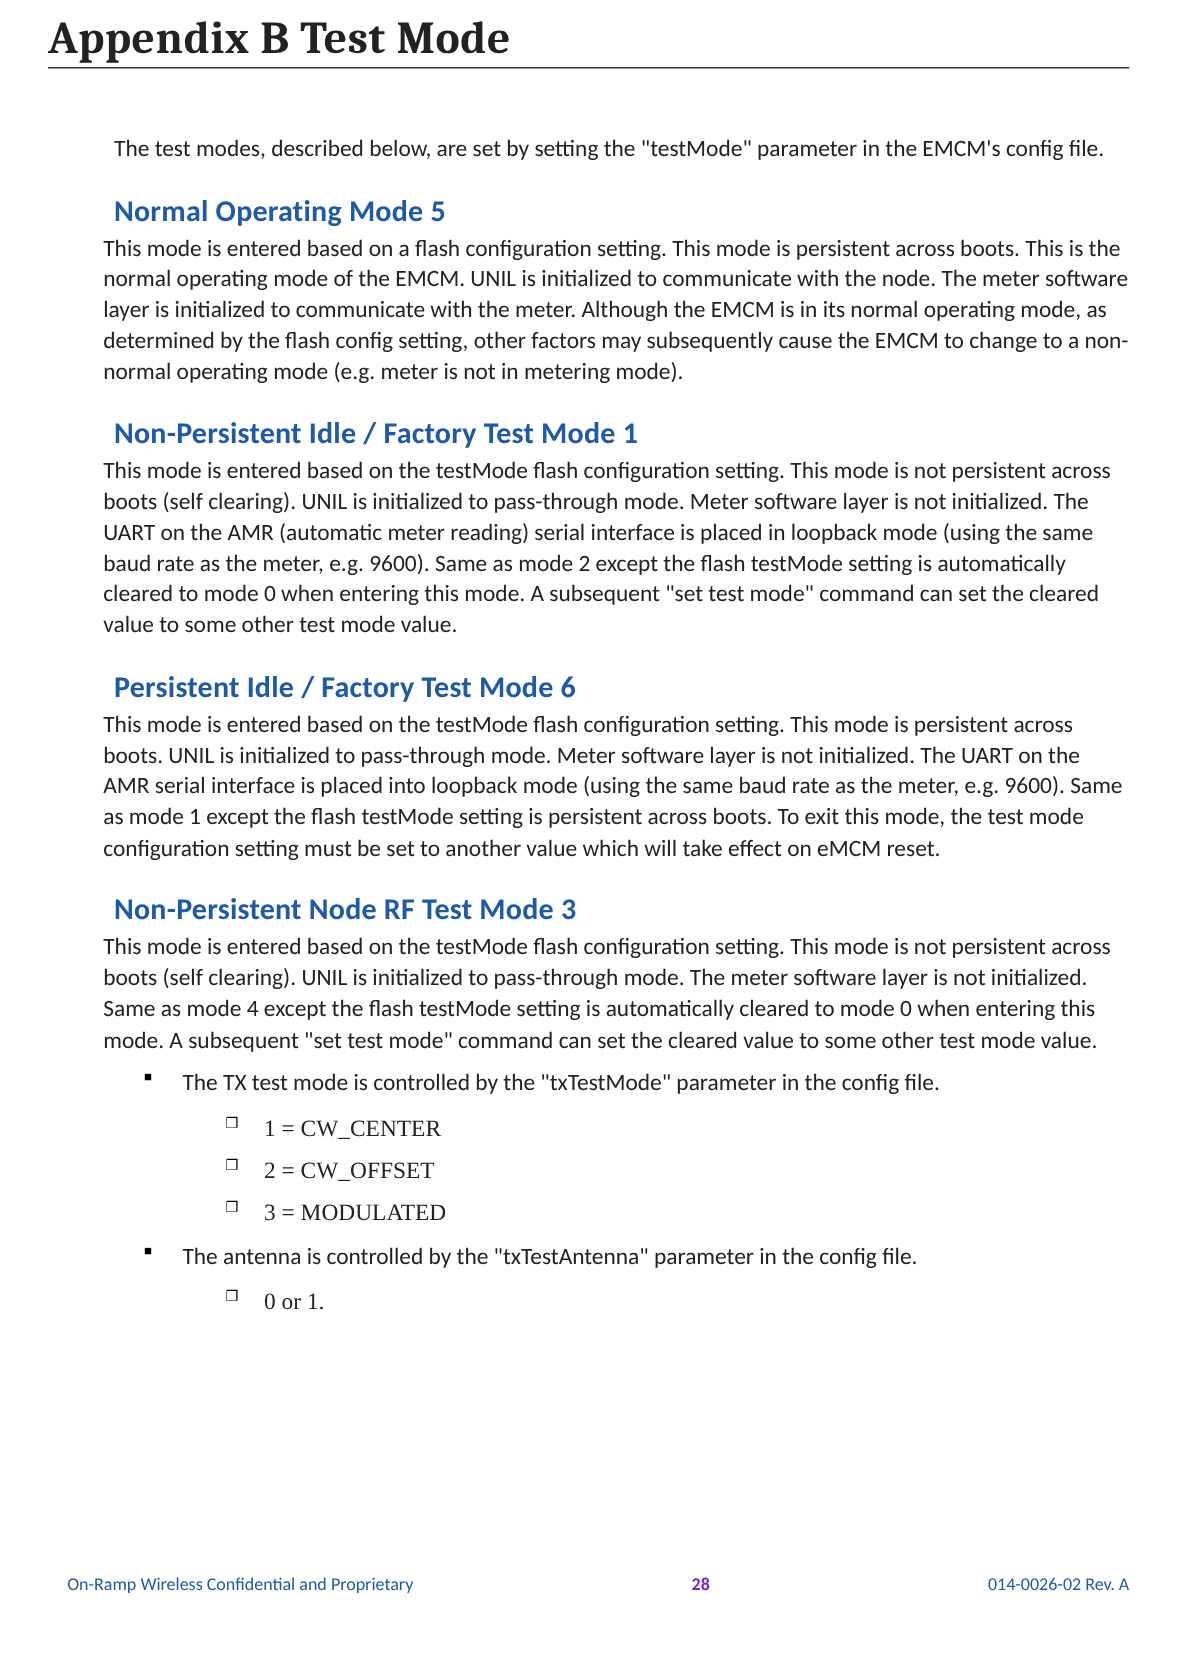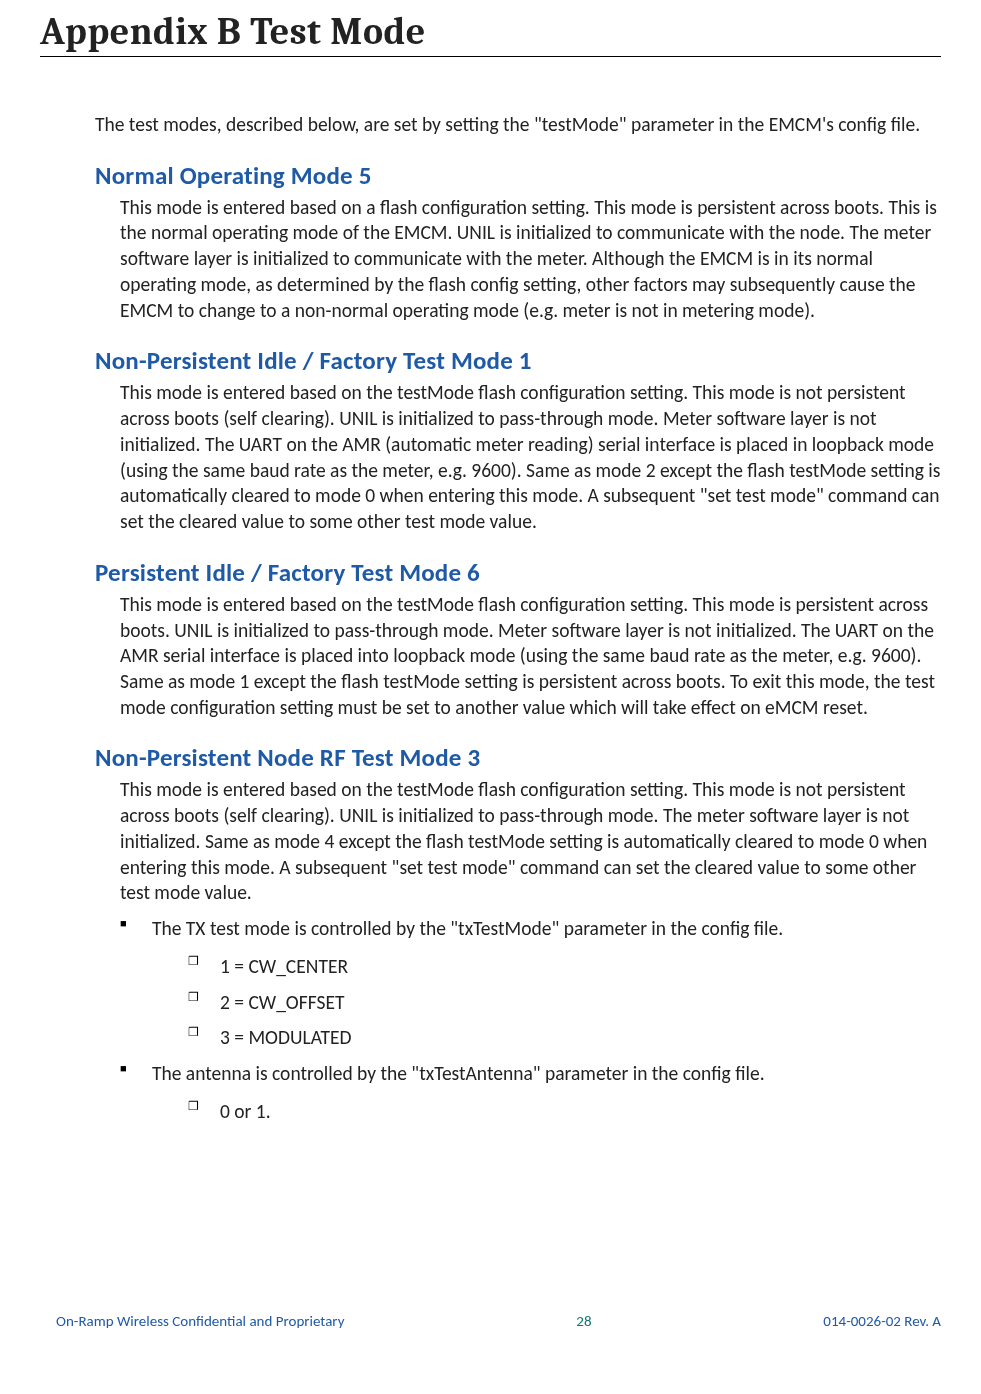--- a/index.html
+++ b/index.html
@@ -33,21 +33,21 @@
   .section-heading {
     color: #1f5aa6;
     font-size: 25px;
     font-weight: 600;
     margin: 22px 0 4px 55px;
     letter-spacing: 0.2px;
   }
   .body-text {
     font-size: 19.5px;
     line-height: 1.32;
-    margin: 0 0 0 80px;
+    margin: 0 0 0 46px;
   }
   ul.level1 {
     list-style: none;
     padding-left: 0;
     margin: 8px 0 0 80px;
   }
   ul.level1 > li {
     position: relative;
     padding-left: 32px;
     font-size: 19.5px;
@@ -59,20 +59,21 @@
     position: absolute;
     left: 0;
     top: 2px;
     font-size: 11px;
     color: #000;
   }
   ul.level2 {
     list-style: none;
     padding-left: 0;
     margin: 8px 0 4px 36px;
+    font-family: Liberation Serif, serif;
   }
   ul.level2 > li {
     position: relative;
     padding-left: 32px;
     font-size: 19.5px;
     line-height: 1.6;
     margin-bottom: 4px;
   }
   ul.level2 > li::before {
     content: "❒";
@@ -87,21 +88,22 @@
     left: 16px;
     right: 0;
     bottom: 10px;
     padding: 0 40px;
     display: flex;
     justify-content: space-between;
     font-size: 15px;
     color: #1f5aa6;
   }
   .footer .page-num {
-    color: #0f766e;
+    color: #6d28d9;
+    font-weight: bold;
   }
 </style>
 </head>
 <body>
 
 <div class="page">
 
   <h1 class="appendix-title">
     <span>Appendix B</span>
     <span>Test Mode</span>

